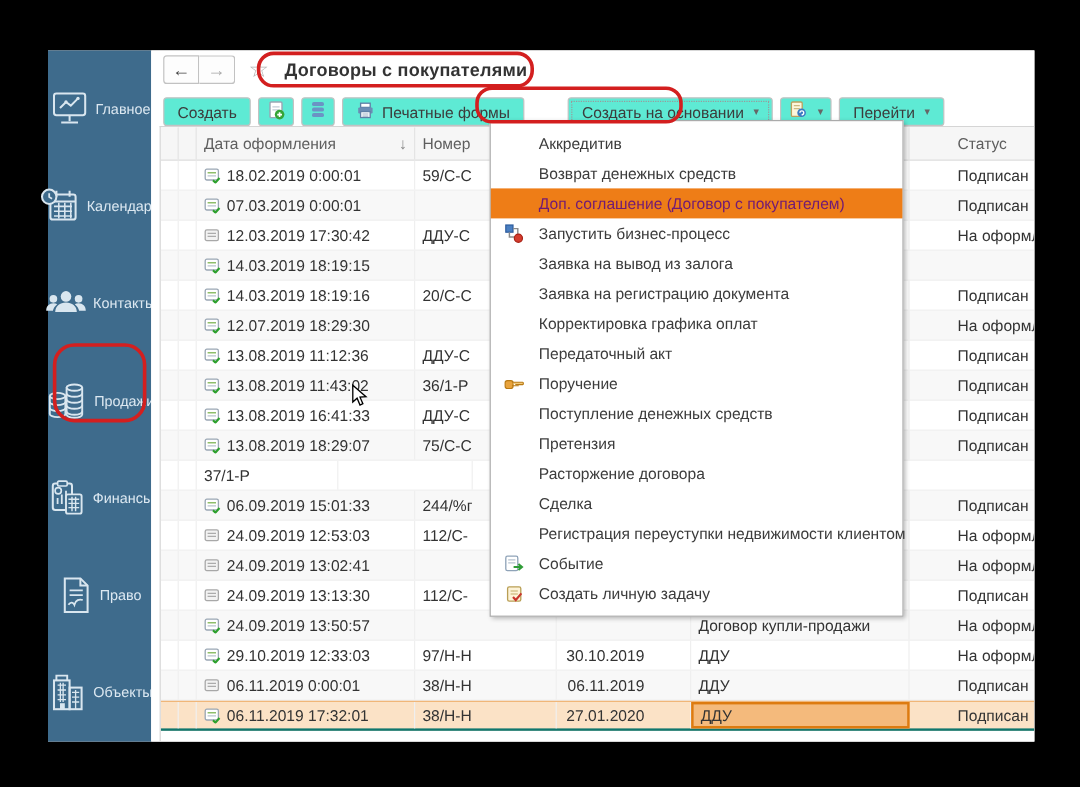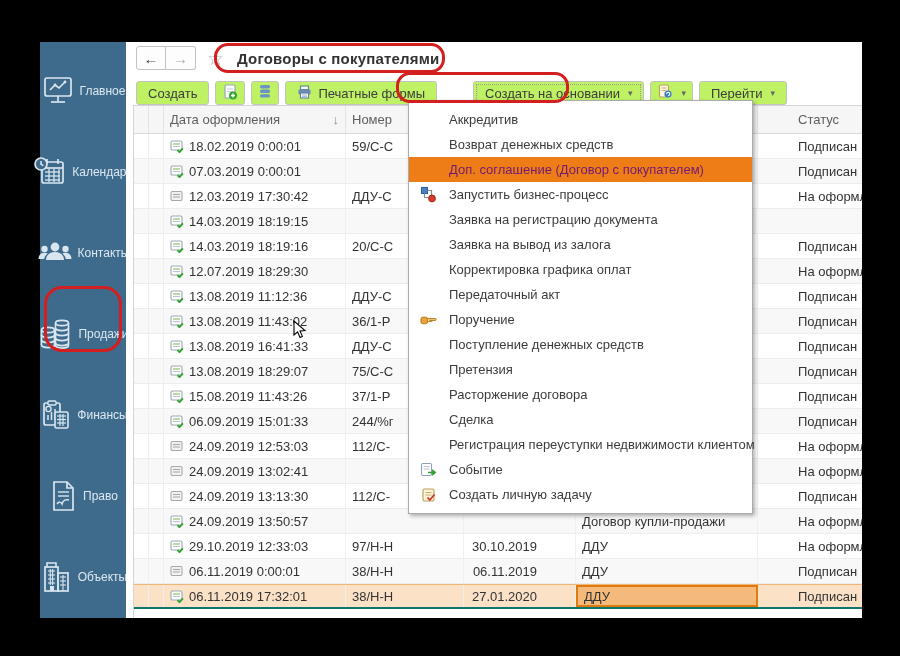--- a/index.html
+++ b/index.html
@@ -17,21 +17,21 @@
 
   .navbar { height:32px; display:flex; align-items:center; padding-left:10px; }
   .navbtns { display:flex; }
   .navbtn { width:30px; height:24px; border:1px solid #c2c2c2; background:#fdfdfd; display:flex; align-items:center; justify-content:center; font-size:15px; }
   .navbtn.back { border-radius:3px 0 0 3px; color:#444; }
   .navbtn.fwd  { border-radius:0 3px 3px 0; color:#a9a9a9; border-left:none; }
   .star { color:#b3b3b3; font-size:19px; margin-left:11px; }
   .page-title { font-size:15px; font-weight:bold; color:#333; margin-left:13px; letter-spacing:.2px; }
 
   .toolbar { height:30px; display:flex; align-items:center; padding-left:10px; gap:6px; }
-  .tbtn { height:24px; border:1px solid #c2c2c2; border-radius:3px; background:#bef264; color:#3c3c3c; font-size:13px; display:flex; align-items:center; justify-content:center; padding:0 11px; gap:6px;margin-top:8px; }
+  .tbtn { height:24px; border:1px solid #c2c2c2; border-radius:3px; background:#5eead4; color:#3c3c3c; font-size:13px; display:flex; align-items:center; justify-content:center; padding:0 11px; gap:6px;margin-top:8px; }
   .tbtn .caret { font-size:9px; color:#666; margin-left:2px; }
   .tbtn.iconbtn { padding:0 6px; }
   .tbtn.focused { outline:1px dotted #9a9a9a; outline-offset:-4px; }
   .tb-sep { width:24px; }
 
   
   .grid { position:absolute; left:7px; top:63px; right:0; bottom:0; border:1px solid #d5d5d5; border-right:none; border-bottom:none; overflow:hidden; }
   .g-head { display:flex; height:28px; background:#f6f6f6; border-bottom:1px solid #d9d9d9; color:#5e5e5e; font-size:13px; }
   .g-head .hc { display:flex; align-items:center; padding:0 6px; border-right:1px solid #e4e4e4; }
   .g-row { display:flex; height:25px; border-bottom:1px solid #ededed; color:#333; font-size:13px; background:#fff; }
@@ -499,31 +499,20 @@
               </div>
               <div class="c col4"></div>
               <div class="c col5"></div>
               <div class="c col6">
                 <span>Подписан</span>
               </div>
             </div>
             <div class="g-row">
               <div class="c col0"></div>
               <div class="c col1"></div>
-              <div class="c col2">
-                <span style="display: flex;">
-                  <svg width="14" height="13" viewBox="0 0 14 13">
-                    <rect x="1" y="1" width="11" height="9" rx="1.4" fill="#fff" stroke="#9aa7b4" stroke-width="1.1"></rect>
-                    <line x1="3" y1="4" x2="10" y2="4" stroke="#8fbe6a" stroke-width="1.2"></line>
-                    <line x1="3" y1="6.5" x2="10" y2="6.5" stroke="#b9c4ce" stroke-width="1.1"></line>
-                    <path d="M7.5 10.2l2 2 3.4-3.8" fill="none" stroke="#2ea12e" stroke-width="1.8"></path>
-                  </svg>
-                </span>
-                <span>15.08.2019 11:43:26</span>
-              </div>
               <div class="c col3">
                 <span>37/1-Р</span>
               </div>
               <div class="c col4"></div>
               <div class="c col5"></div>
               <div class="c col6">
                 <span>Подписан</span>
               </div>
             </div>
             <div class="g-row alt">
@@ -734,24 +723,24 @@
               <svg width="17" height="17" viewBox="0 0 17 17">
                 <rect x="1.5" y="1.5" width="6" height="6" fill="#4a7fc1" stroke="#2e5d9e" stroke-width="1"></rect>
                 <path d="M7.5 4.5h4v5" fill="none" stroke="#8a8a8a" stroke-width="1.2"></path>
                 <path d="M4.5 7.5v4h4" fill="none" stroke="#8a8a8a" stroke-width="1.2"></path>
                 <circle cx="12" cy="12.5" r="3.4" fill="#d43c2e" stroke="#a82417" stroke-width="1"></circle>
               </svg>
             </span>
             <span>Запустить бизнес-процесс</span>
           </div>
           <div class="m-item">
+            <span>Заявка на вывод из залога</span>
+          </div>
+          <div class="m-item">
             <span>Заявка на регистрацию документа</span>
-          </div>
-          <div class="m-item">
-            <span>Заявка на вывод из залога</span>
           </div>
           <div class="m-item">
             <span>Корректировка графика оплат</span>
           </div>
           <div class="m-item">
             <span>Передаточный акт</span>
           </div>
           <div class="m-item">
             <span class="m-ico">
               <svg width="18" height="14" viewBox="0 0 18 14">

